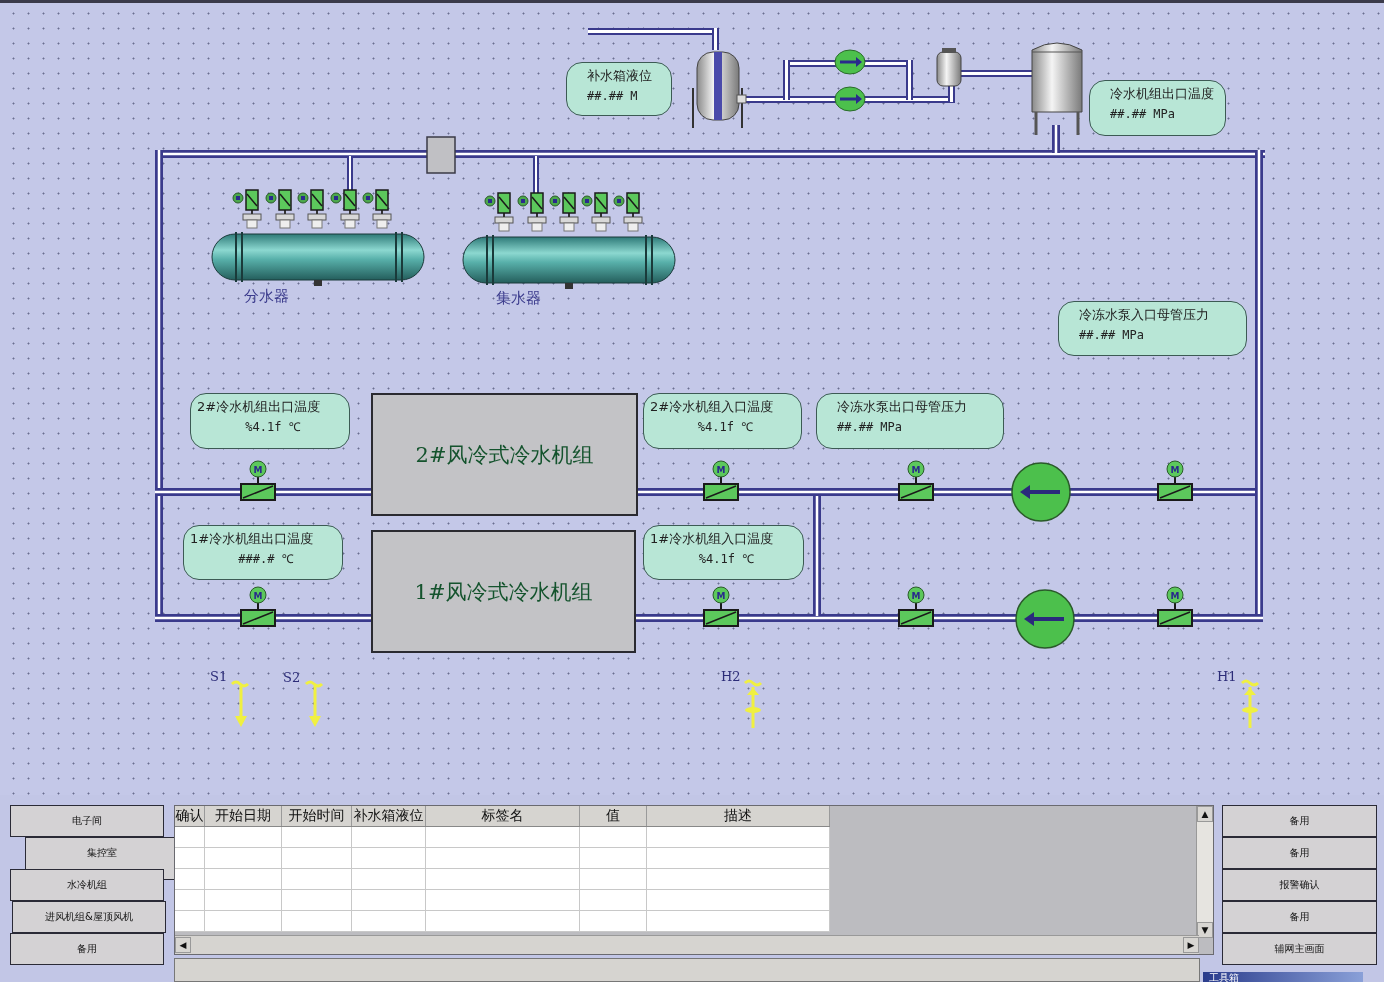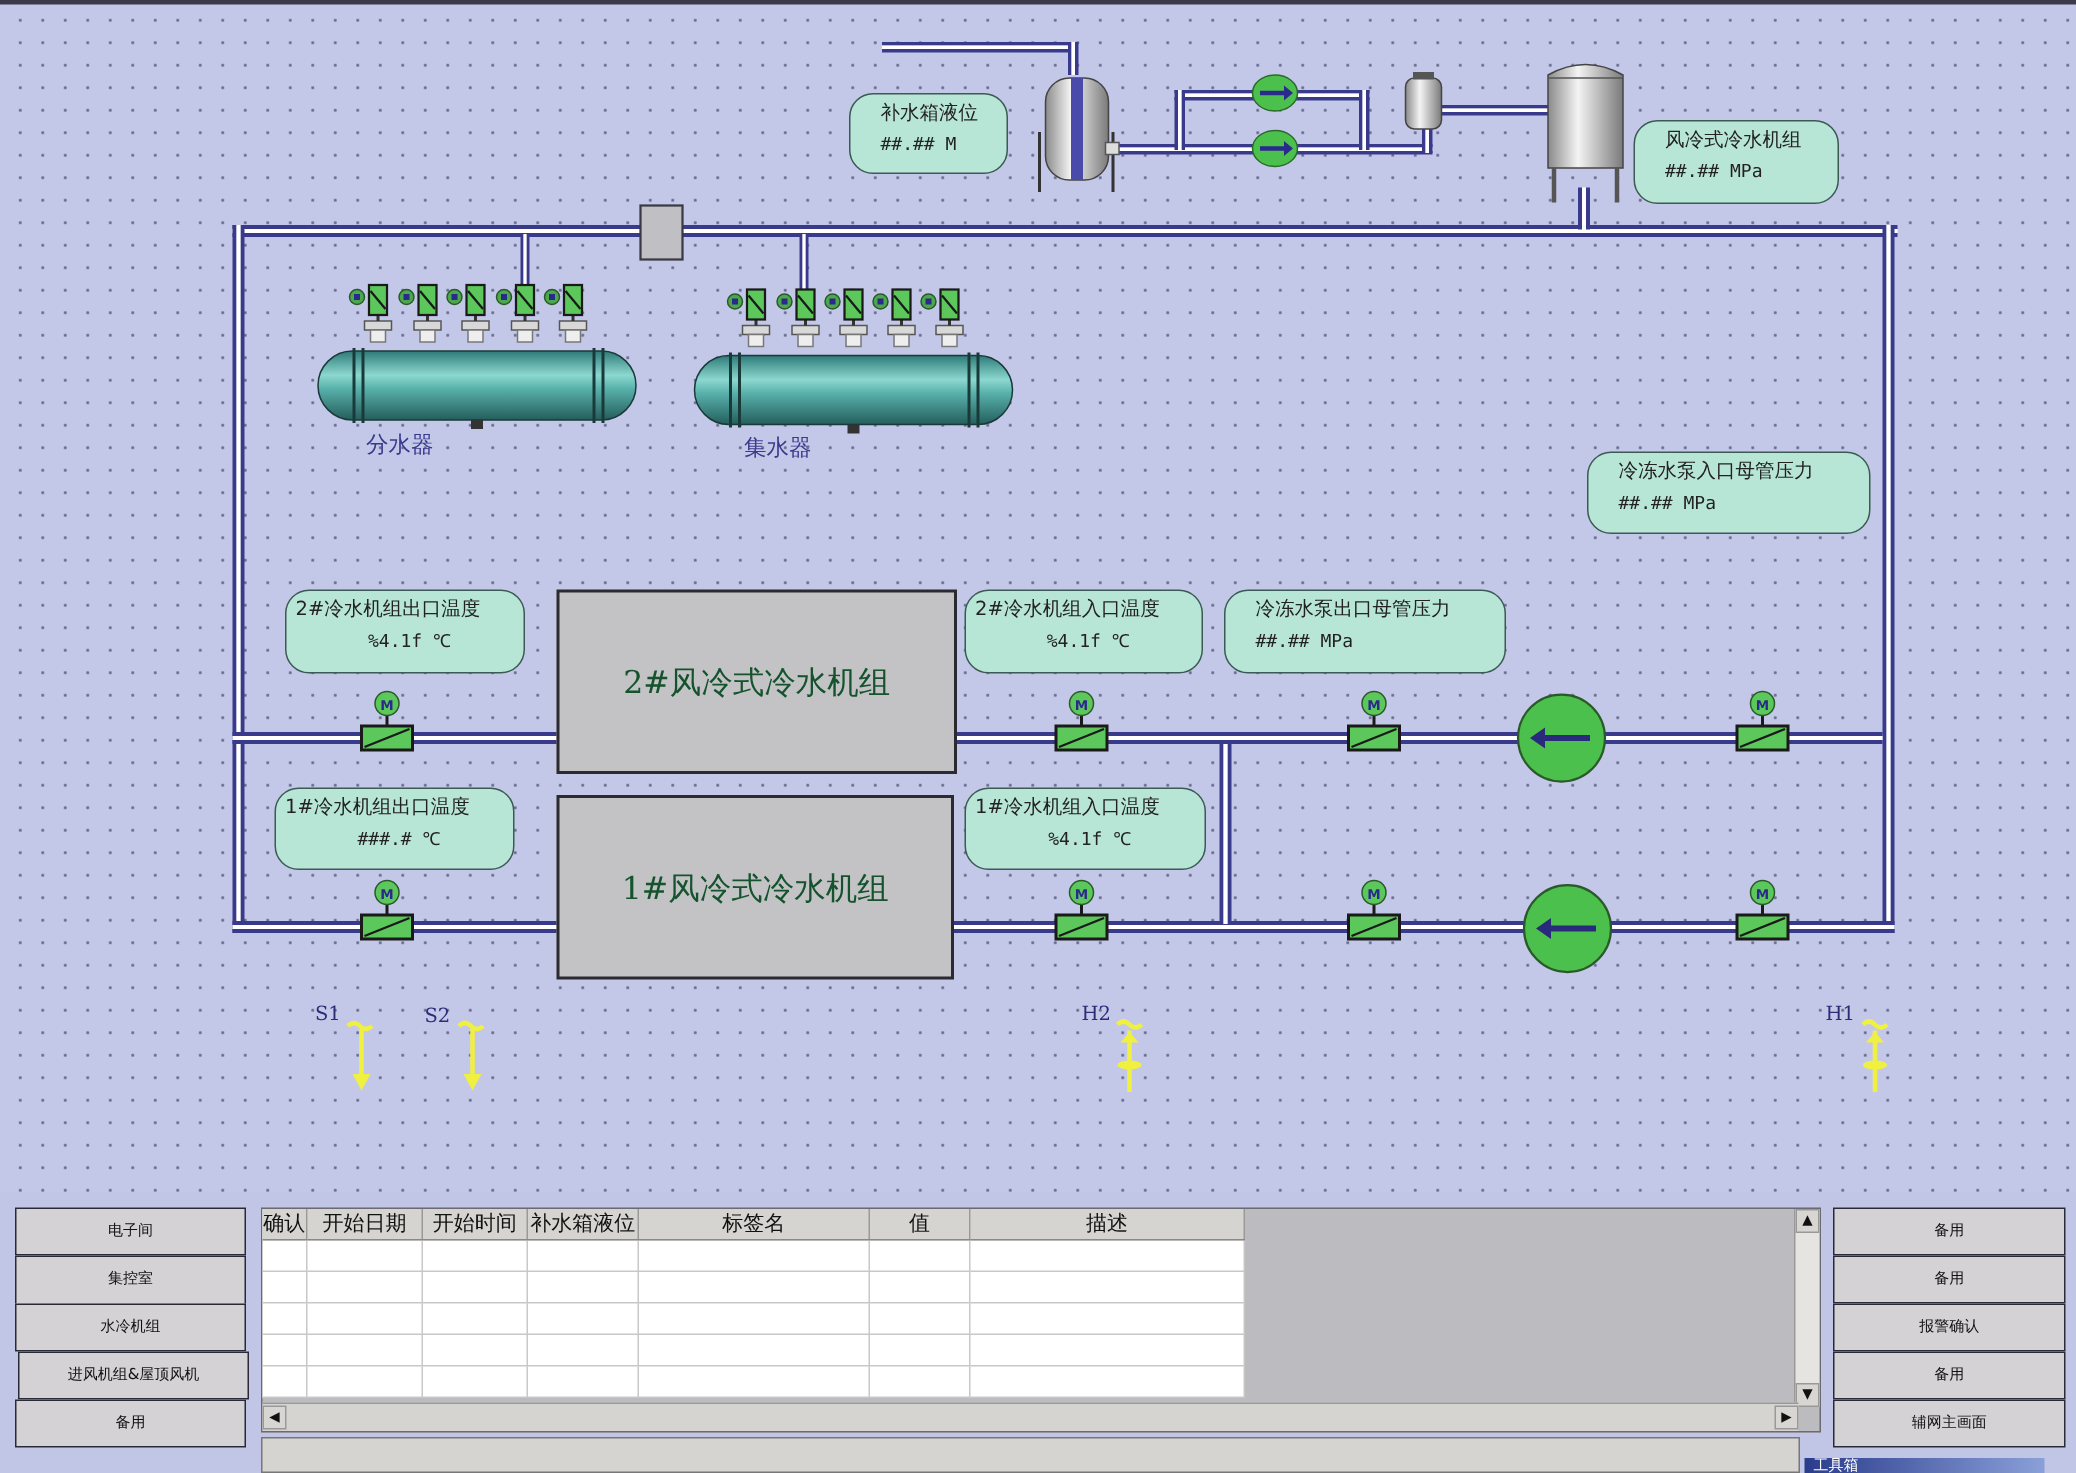--- a/index.html
+++ b/index.html
@@ -321,21 +321,21 @@
     <polygon points="1244,695 1256,695 1250,688" fill="#f0f040"></polygon>
     <ellipse cx="1250" cy="710" rx="8" ry="3" fill="#f0f040"></ellipse>
   </g>
 </svg>
 
 <div class="label-box" style="left:566px;top:62px;width:106px;height:54px;">
   <div>补水箱液位</div>
   <div class="val">##.## M</div>
 </div>
 <div class="label-box" style="left:1089px;top:80px;width:137px;height:56px;">
-  <div>风冷式冷水机组</div>
+  <div>冷水机组出口温度</div>
   <div class="val">##.## MPa</div>
 </div>
 <div class="label-box" style="left:1058px;top:301px;width:189px;height:55px;">
   <div>冷冻水泵入口母管压力</div>
   <div class="val">##.## MPa</div>
 </div>
 <div class="label-box" style="left:190px;top:393px;width:160px;height:56px;text-align:left;padding-left:6px;">
   <div>2#冷水机组出口温度</div>
   <div class="val" style="text-align:center">%4.1f ℃</div>
 </div>
@@ -362,21 +362,21 @@
 <div class="tank-label" style="left:244px;top:287px;">分水器</div>
 <div class="tank-label" style="left:496px;top:289px;">集水器</div>
 
 <div class="sensor-label" style="left:210px;top:669px;">S1</div>
 <div class="sensor-label" style="left:283px;top:670px;">S2</div>
 <div class="sensor-label" style="left:721px;top:669px;">H2</div>
 <div class="sensor-label" style="left:1217px;top:669px;">H1</div>
 
 <div id="nav-left">
   <div class="navbtn" style="left:10px;top:805px;width:154px;height:32px;">电子间</div>
-  <div class="navbtn" style="left:10px;top:837px;width:154px;height:43px;">集控室</div>
+  <div class="navbtn" style="left:25px;top:837px;width:154px;height:43px;">集控室</div>
   <div class="navbtn" style="left:10px;top:869px;width:154px;height:32px;">水冷机组</div>
   <div class="navbtn" style="left:12px;top:901px;width:154px;height:32px;">进风机组&amp;屋顶风机</div>
   <div class="navbtn" style="left:10px;top:933px;width:154px;height:32px;">备用</div>
 </div>
 
 <div id="alarm">
   <table>
     <thead>
       <tr>
         <th style="width:29px">确认</th>

